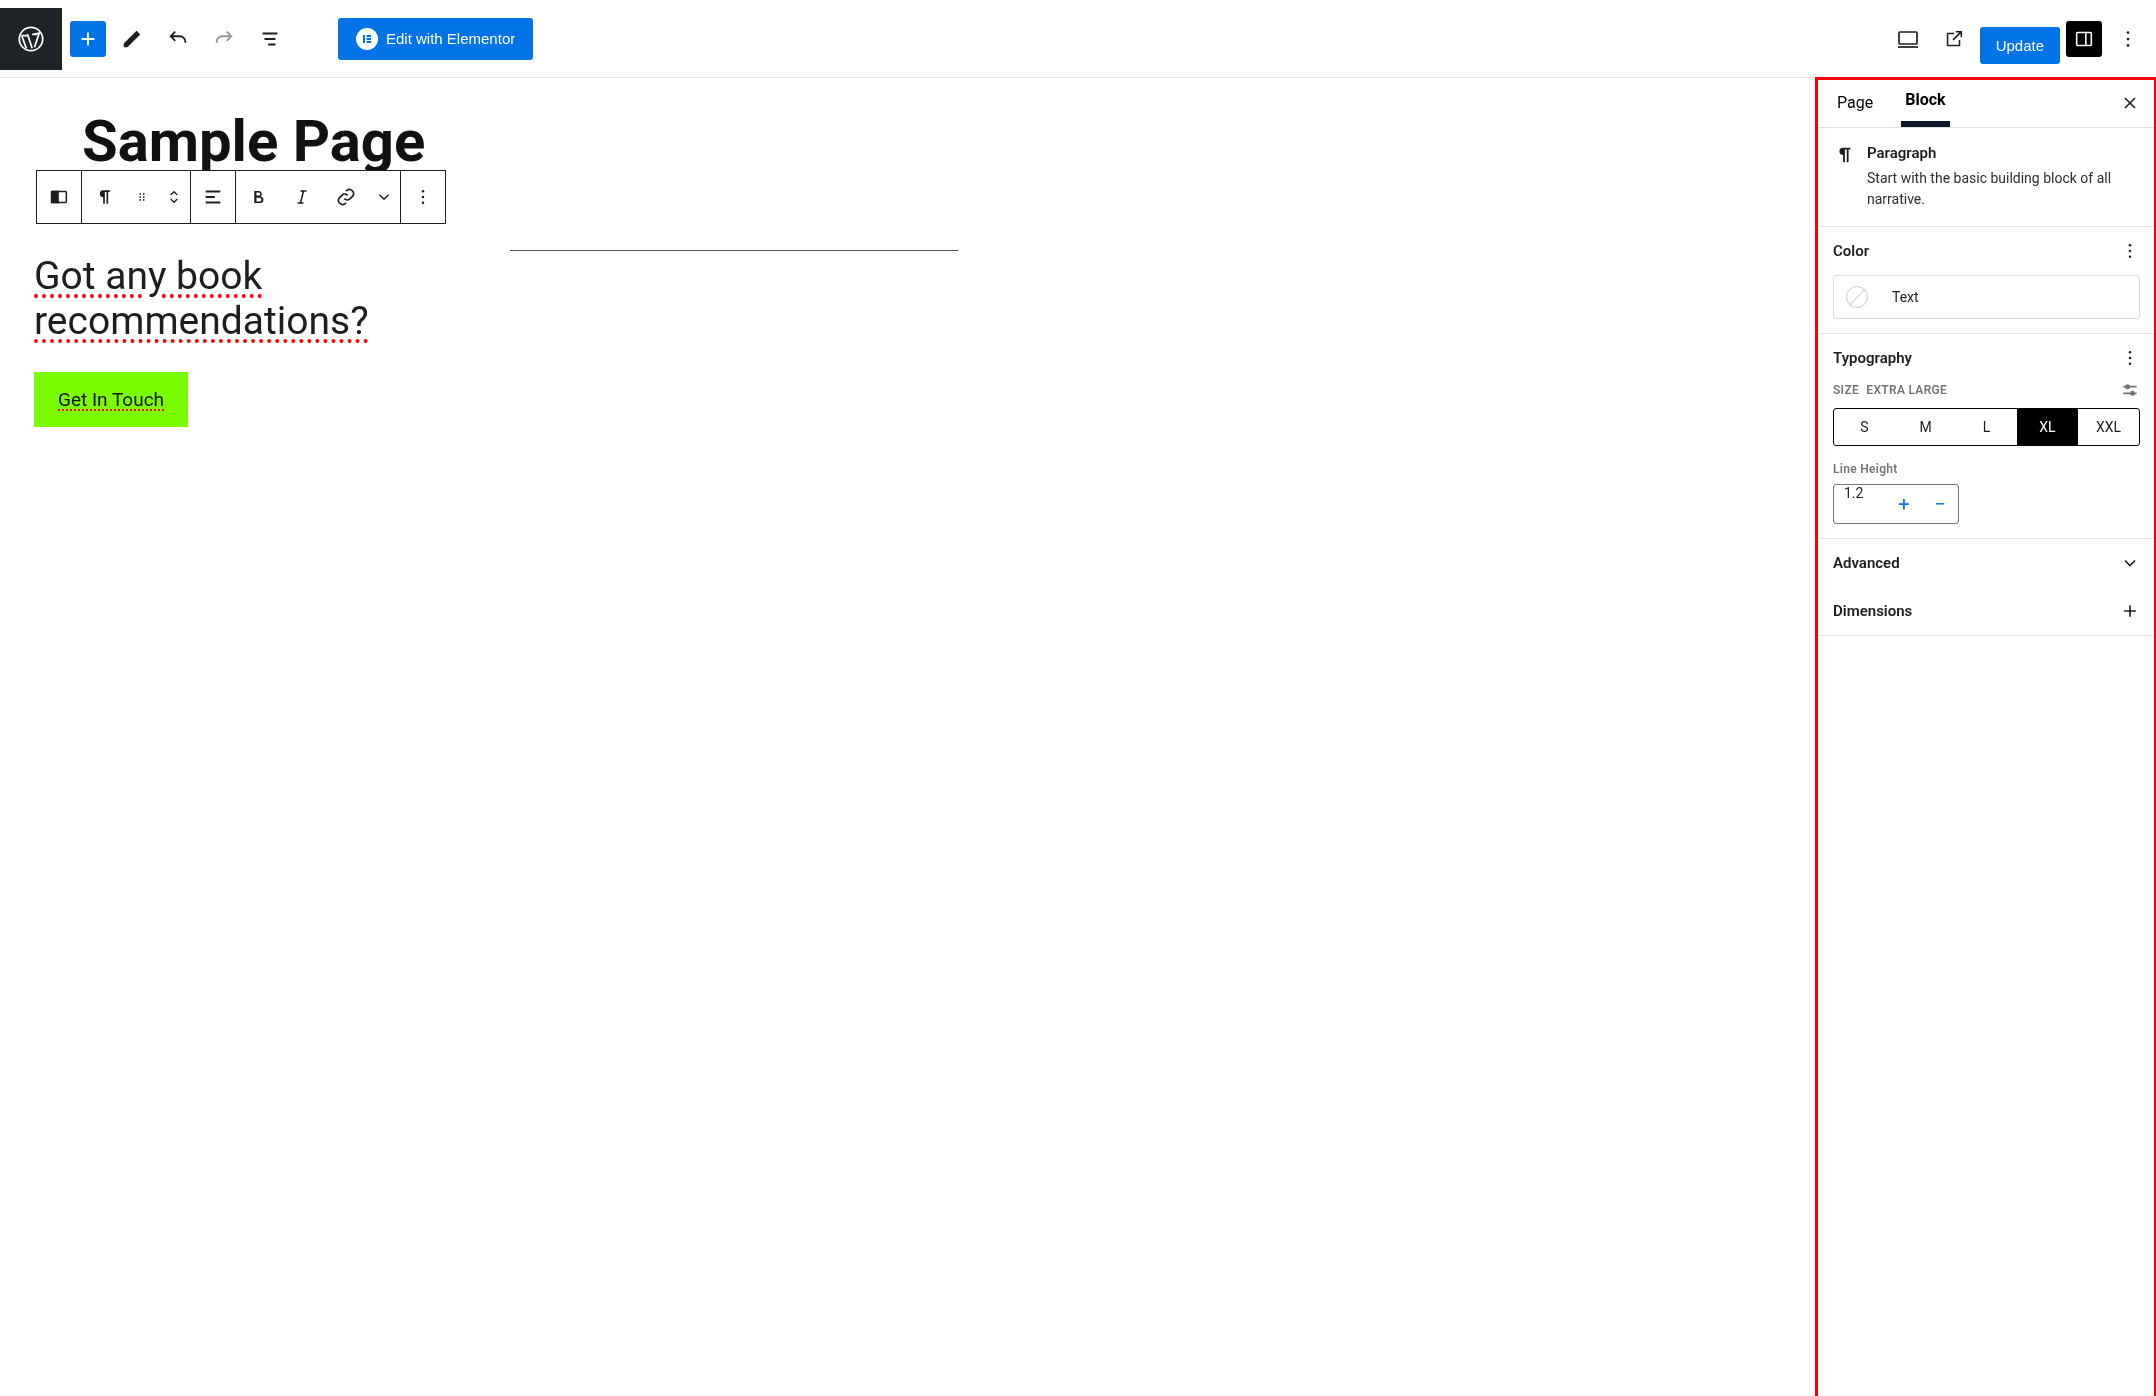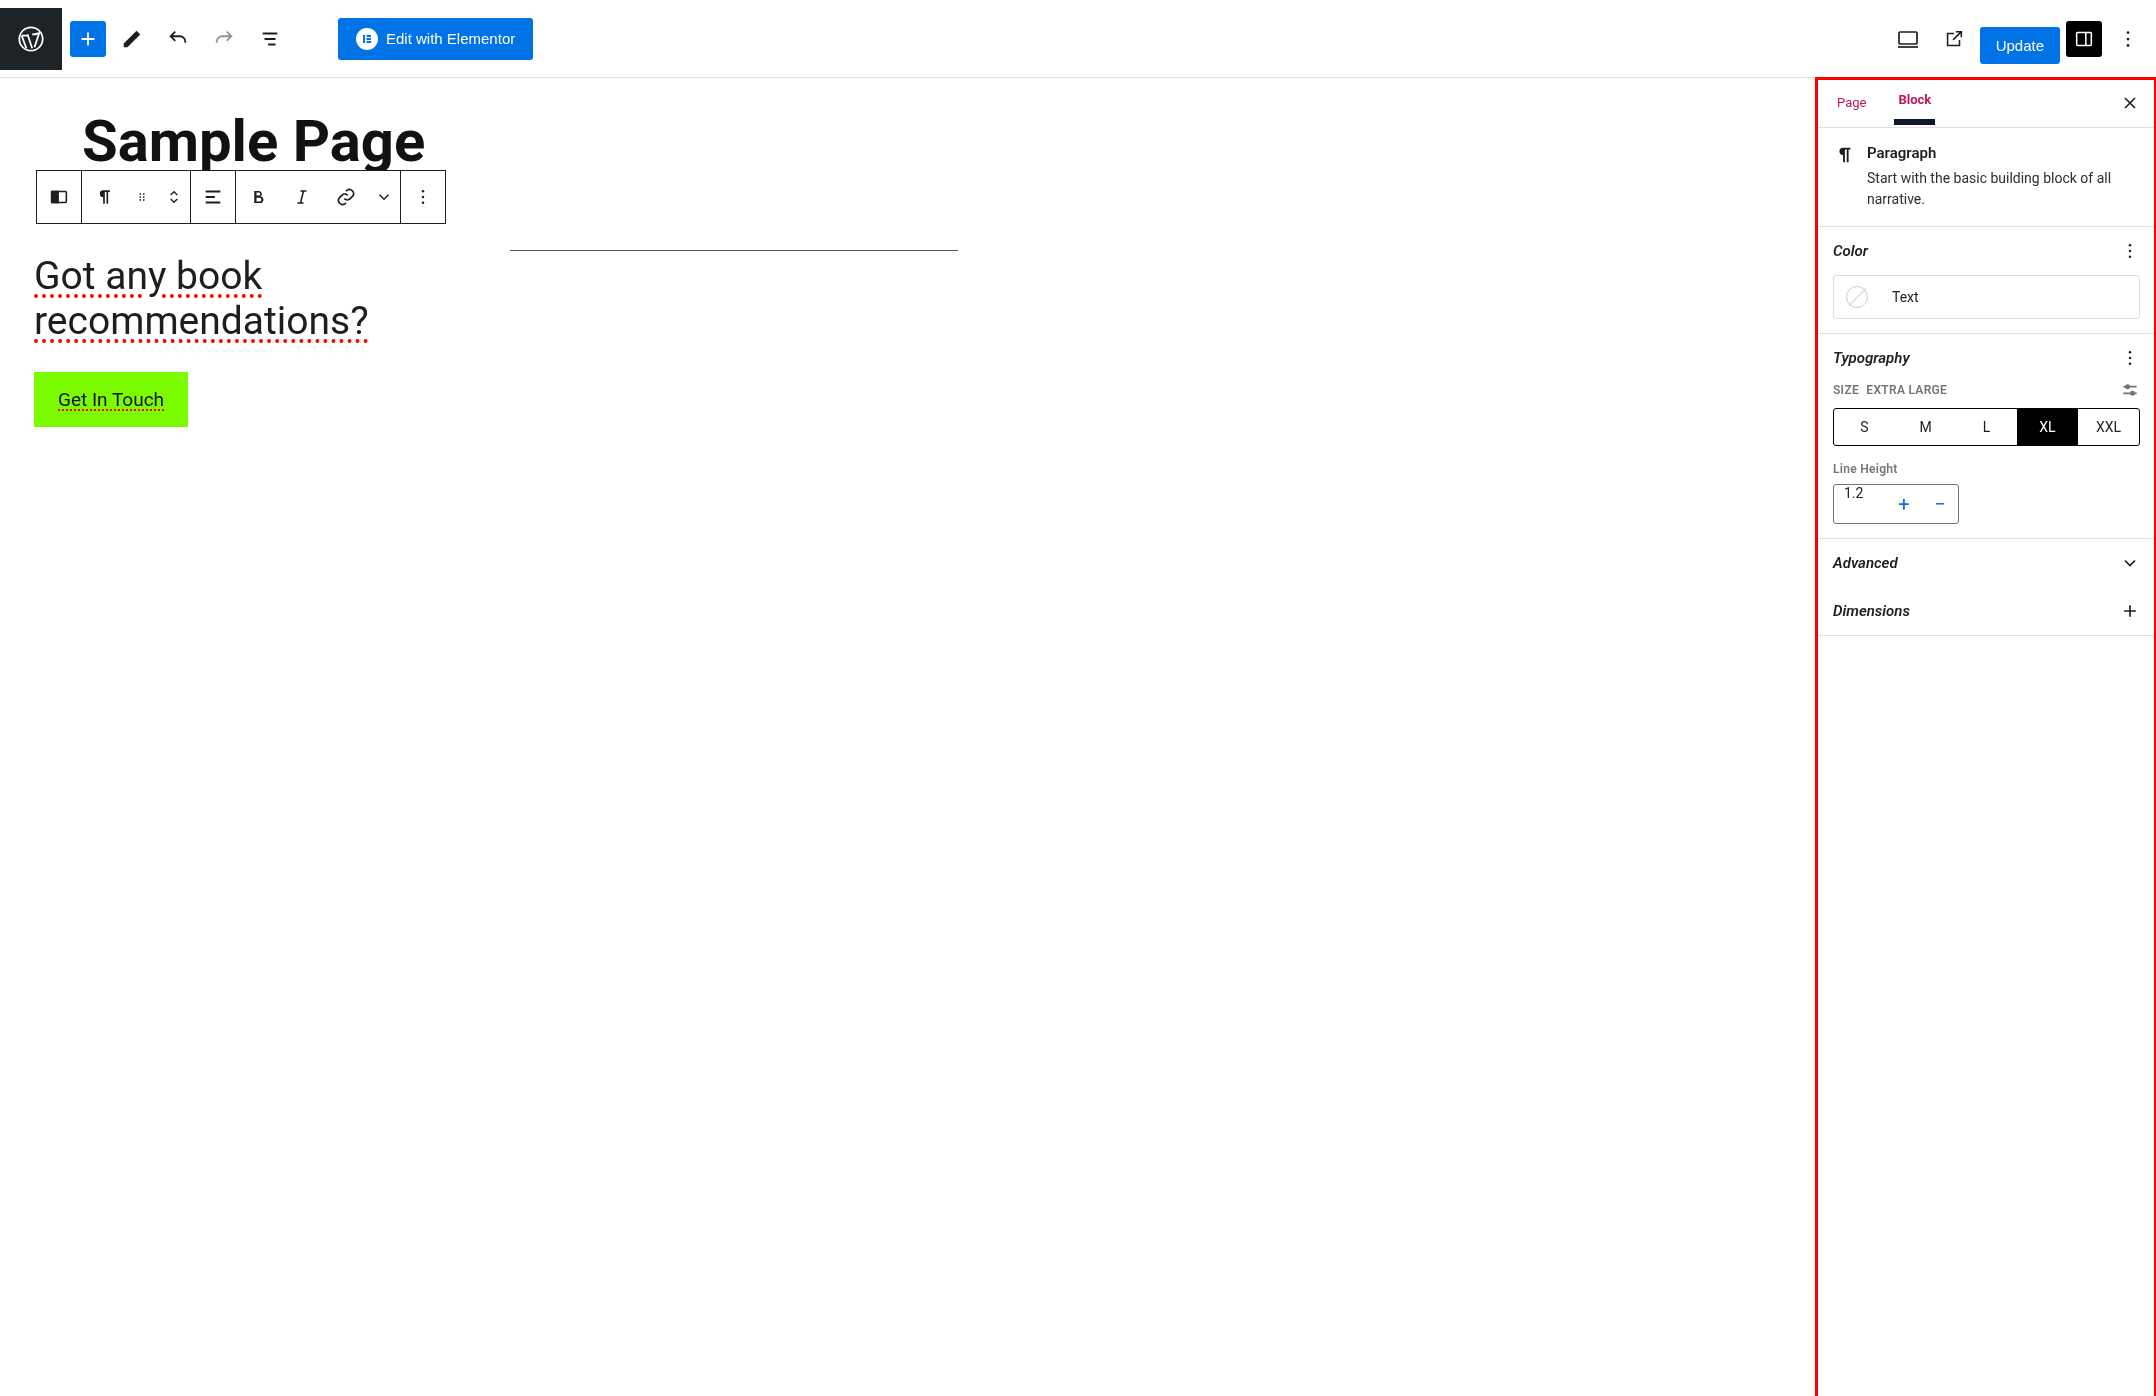--- a/index.html
+++ b/index.html
@@ -21,28 +21,28 @@
     .block-toolbar { position: absolute; top: 92px; left: 36px; display: flex; background: #fff; }
     .tb-group { border: 1px solid #1e1e1e; display: flex; margin-left: -1px; }
     .tb-group:first-child { margin-left: 0; }
     .tb-btn { width: 44px; height: 52px; display: flex; align-items: center; justify-content: center; cursor:pointer; }
     .tb-btn.narrow { width: 32px; }
     .para-text { font-size: 39px; font-weight: 400; line-height: 1.15; max-width: 540px; margin-top: 140px; text-decoration-line: underline; text-decoration-style: dotted; text-decoration-color: red; text-underline-offset: 6px; }
     .cta-btn { display: inline-block; background: #7cfc00; color: #111; padding: 16px 24px; font-size: 19px; margin-top: 28px; text-decoration-line: underline; text-decoration-style: dotted; text-decoration-color: red; text-underline-offset: 4px; cursor:pointer; }
     .sel-line { border-top: 1px solid #555; position: absolute; top: 172px; left: 510px; width: 448px; }
     .sidebar { width: 340px; border-left: 1px solid #e0e0e0; outline: 3px solid red; outline-offset: -2px; display: flex; flex-direction: column; }
     .tabs { display: flex; align-items: center; border-bottom: 1px solid #e0e0e0; padding: 0 16px; height: 50px; }
-    .tab { padding: 12px 4px; margin-right: 24px; font-size: 13px; color: #be185d; cursor:pointer; }
+    .tab { padding: 12px 4px; margin-right: 24px; font-size: 16px; color: #000000; cursor:pointer; }
     .tab.active { font-weight: 700; border-bottom: 6px solid #0f172a; }
     .tab-close { margin-left: auto; cursor:pointer; }
     .block-info { padding: 16px; display: flex; gap: 12px; border-bottom: 1px solid #e0e0e0; }
     .block-info-text h3 { font-size: 15px; font-weight: 600; margin-bottom: 6px; }
     .block-info-text p { font-size: 14px; color: #2e2e2e; line-height: 1.5; }
     .panel { border-bottom: 1px solid #e0e0e0; padding: 14px 16px; }
-    .panel-head { display: flex; align-items: center; justify-content: space-between; font-size: 15px; font-weight: 600; color: #1e1e1e; font-style: italic; }
+    .panel-head { display: flex; align-items: center; justify-content: space-between; font-size: 15px; font-weight: 600; color: #1e1e1e; }
     .color-rows { margin-top: 14px; border: 1px solid #ddd; border-radius: 3px; overflow:hidden; }
     .color-row { display: flex; align-items: center; gap: 24px; padding: 10px 12px; font-size: 14px; border-bottom:1px solid #ddd; cursor:pointer; }
     .color-row:last-child{border-bottom:none;}
     .swatch { width: 22px; height: 22px; border: 1px solid #ccc; border-radius: 50%; position: relative; }
     .swatch::after { content: ''; position: absolute; width: 1px; height: 24px; background: #ccc; left: 10px; top: -2px; transform: rotate(45deg); }
     .sub-label { display: flex; justify-content: space-between; align-items: center; font-size: 12px; font-weight: 600; color: #757575; letter-spacing: .3px; margin: 12px 0 8px; text-transform: uppercase; }
     .sub-label .value { color: #757575; font-weight: 600; margin-left:4px;}
     .size-seg { display: flex; border: 1px solid #000; border-radius: 3px; overflow: hidden; }
     .size-opt { flex: 1; text-align: center; padding: 10px 0; font-size: 14px; cursor:pointer; }
     .size-opt.active { background: #000; color: #fff; }

